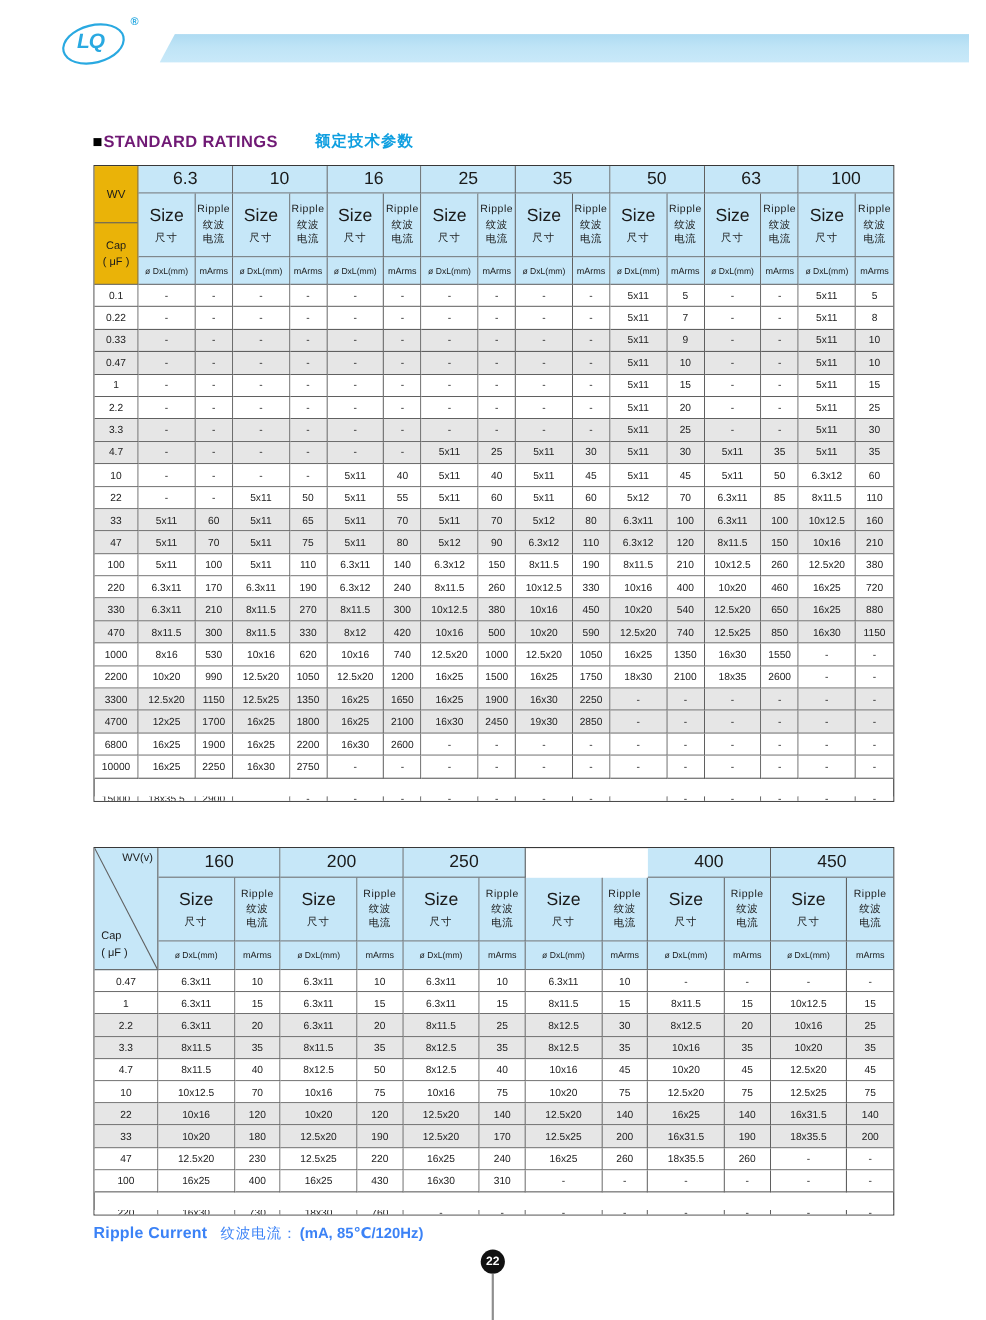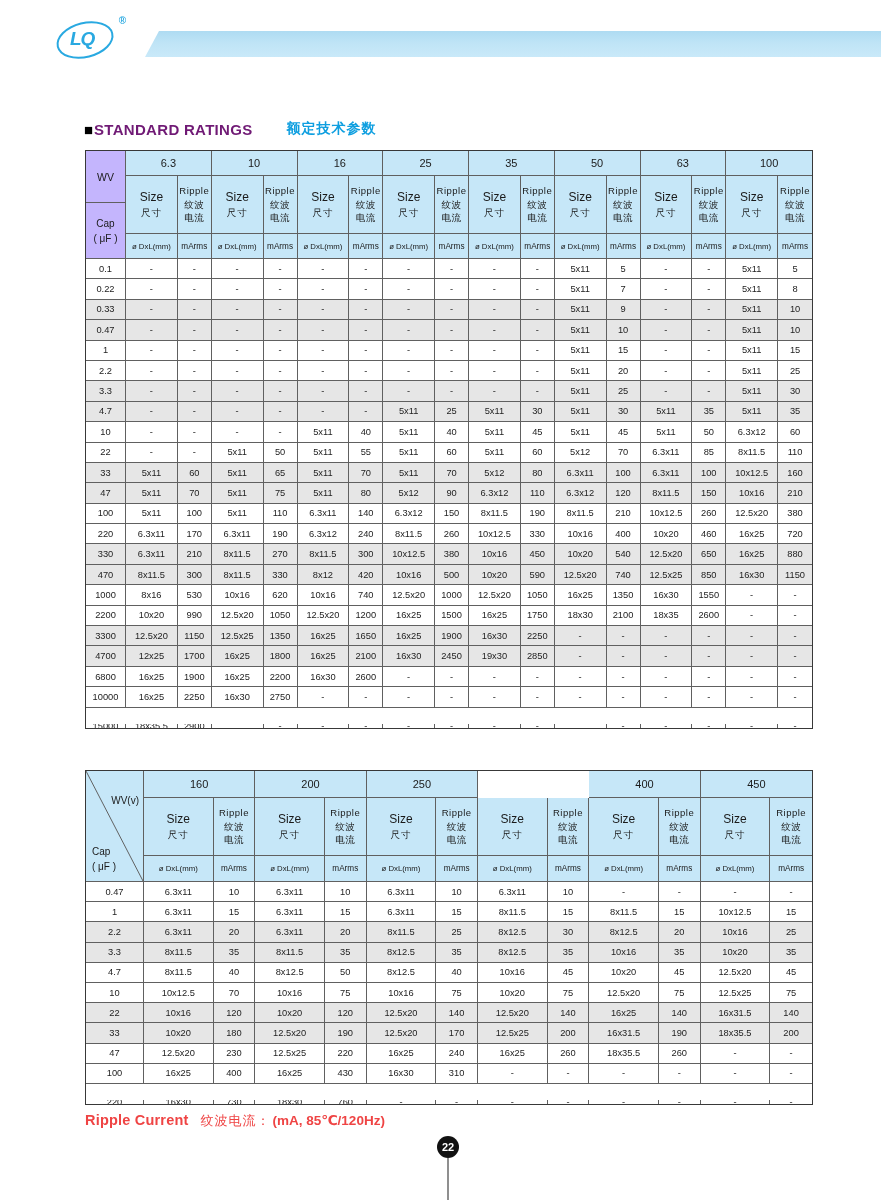--- a/index.html
+++ b/index.html
@@ -34,46 +34,46 @@
   #table2{left:85px;top:770px;width:728px;
           grid-template-columns:58px repeat(6,70fr 42fr);
           grid-template-rows:27px 58px 26px repeat(11,20.2px);}
   .cell{display:flex;flex-direction:column;align-items:center;justify-content:center;
         border-right:1px solid #606060;border-bottom:1px solid #606060;
         background:#fff;text-align:center;overflow:hidden;}
   .hd{background:#c6e7f8;}
   .shade{background:#e6e6e6;}
   .lc{border-right:none;}
   .lb{border-bottom:none;margin-top:16px;}
-  .vh{font-size:11px;}
-  .sh span{font-size:12px;line-height:1.55;}
+  .vh{font-size:16px;}
+  .sh span{font-size:16px;line-height:1.55;}
   .sh span + span{font-size:9.5px;letter-spacing:1px;}
   .rh span{font-size:9.5px;line-height:1.45;letter-spacing:.5px;}
   .us{font-size:7.8px;}
   .ur{font-size:8.2px;}
   .c,.cap{font-size:9.3px;color:#222;}
 
   
-  .corner{grid-row:1/4;grid-column:1;background:#c4b5fd;display:flex;flex-direction:column;
+  .corner{grid-row:1/4;grid-column:1;background:#eab308;display:flex;flex-direction:column;
           border-right:1px solid #606060;border-bottom:1px solid #606060;}
   .corner-top{height:51px;border-bottom:1px solid #606060;display:flex;align-items:center;
               justify-content:center;font-size:10.5px;}
   .corner-bot{flex:1;display:flex;flex-direction:column;align-items:center;justify-content:center;
               font-size:10px;line-height:1.5;}
 
   
   .corner2{grid-row:1/4;grid-column:1;background:#c6e7f8;position:relative;
            border-right:1px solid #606060;border-bottom:1px solid #606060;}
   .corner2 svg{position:absolute;left:0;top:0;width:100%;height:100%;}
-  .c2-wv{position:absolute;top:24px;right:4px;font-size:10px;}
+  .c2-wv{position:absolute;top:4px;right:4px;font-size:10px;}
   .c2-cap{position:absolute;left:6px;bottom:7px;display:flex;flex-direction:column;
           font-size:10px;line-height:1.5;align-items:flex-start;}
 
   
-  .footer{position:absolute;left:85px;top:1112px;display:flex;align-items:baseline;color:#ef4444;}
+  .footer{position:absolute;left:85px;top:1112px;display:flex;align-items:baseline;color:#3b82f6;}
   .footer .en{font-size:14.5px;font-weight:bold;letter-spacing:.2px;}
   .footer .zh{font-size:13px;font-weight:normal;margin-left:12px;letter-spacing:1px;}
   .footer .spec{font-size:13.5px;font-weight:bold;margin-left:2px;}
 
   
   .badge{position:absolute;left:437px;top:1136px;width:22px;height:22px;border-radius:50%;
          background:#111;color:#fff;font-size:11px;font-weight:bold;
          display:flex;align-items:center;justify-content:center;}
   .stem{position:absolute;left:447px;top:1158px;width:2px;height:42px;background:#8f8f8f;}
 </style>

